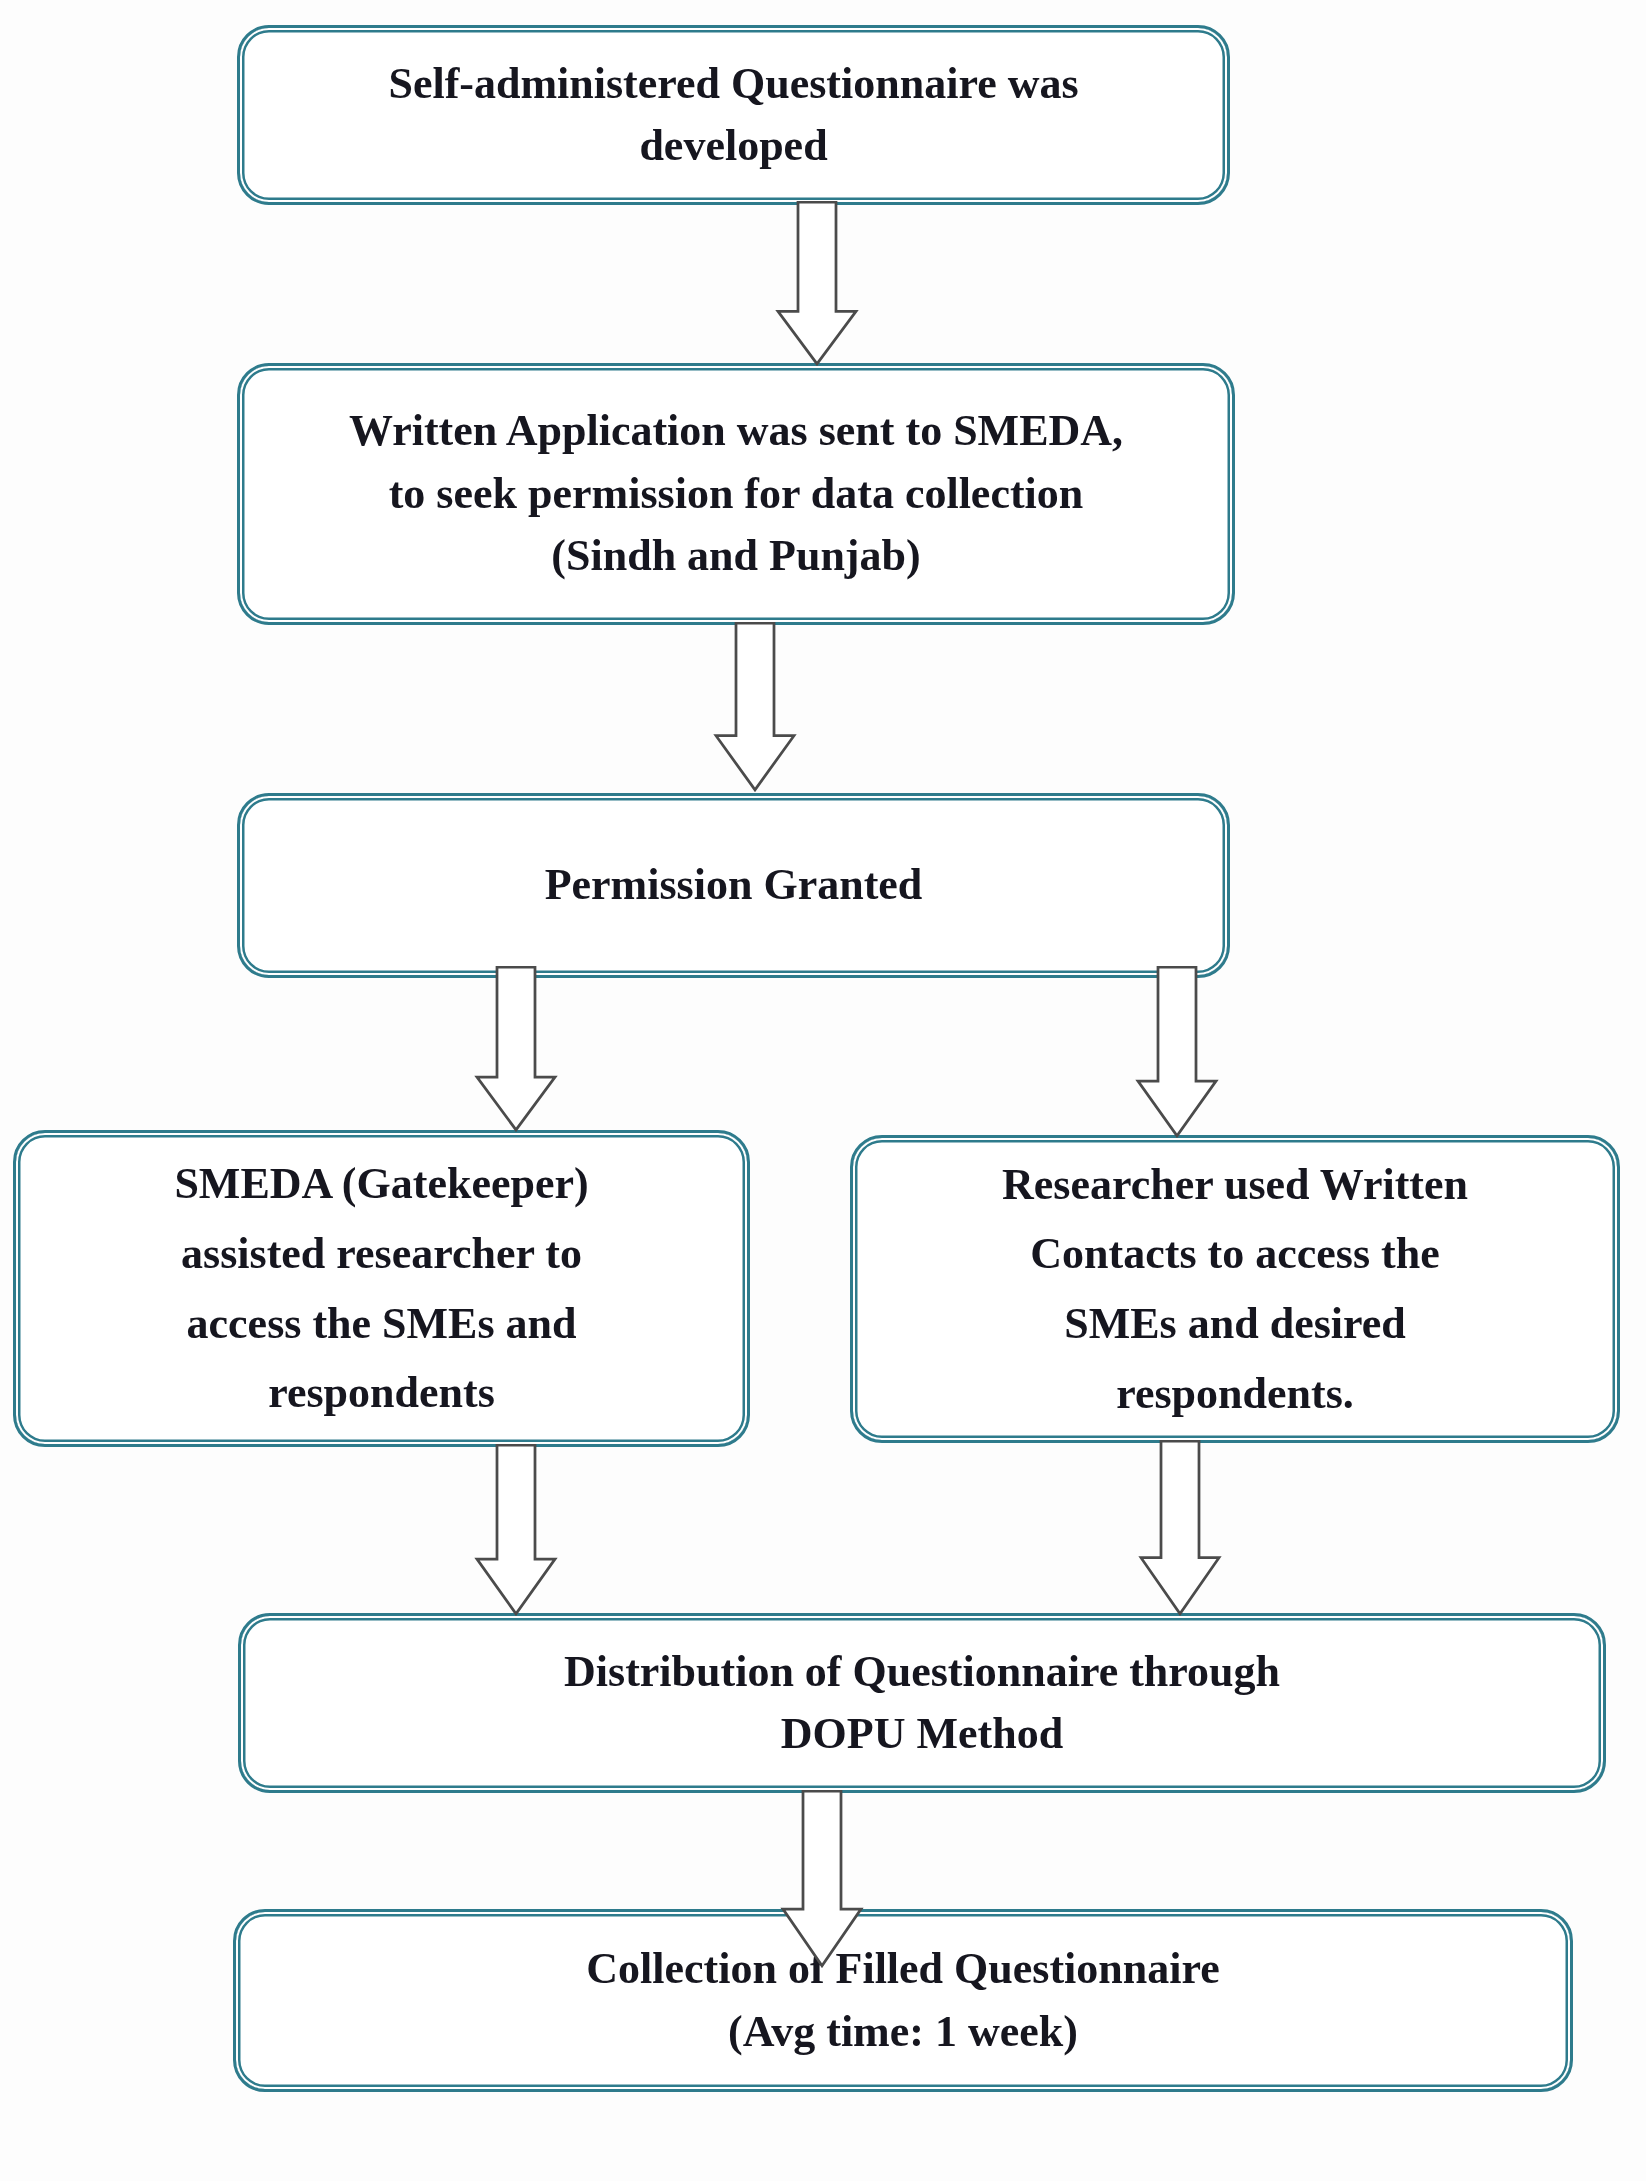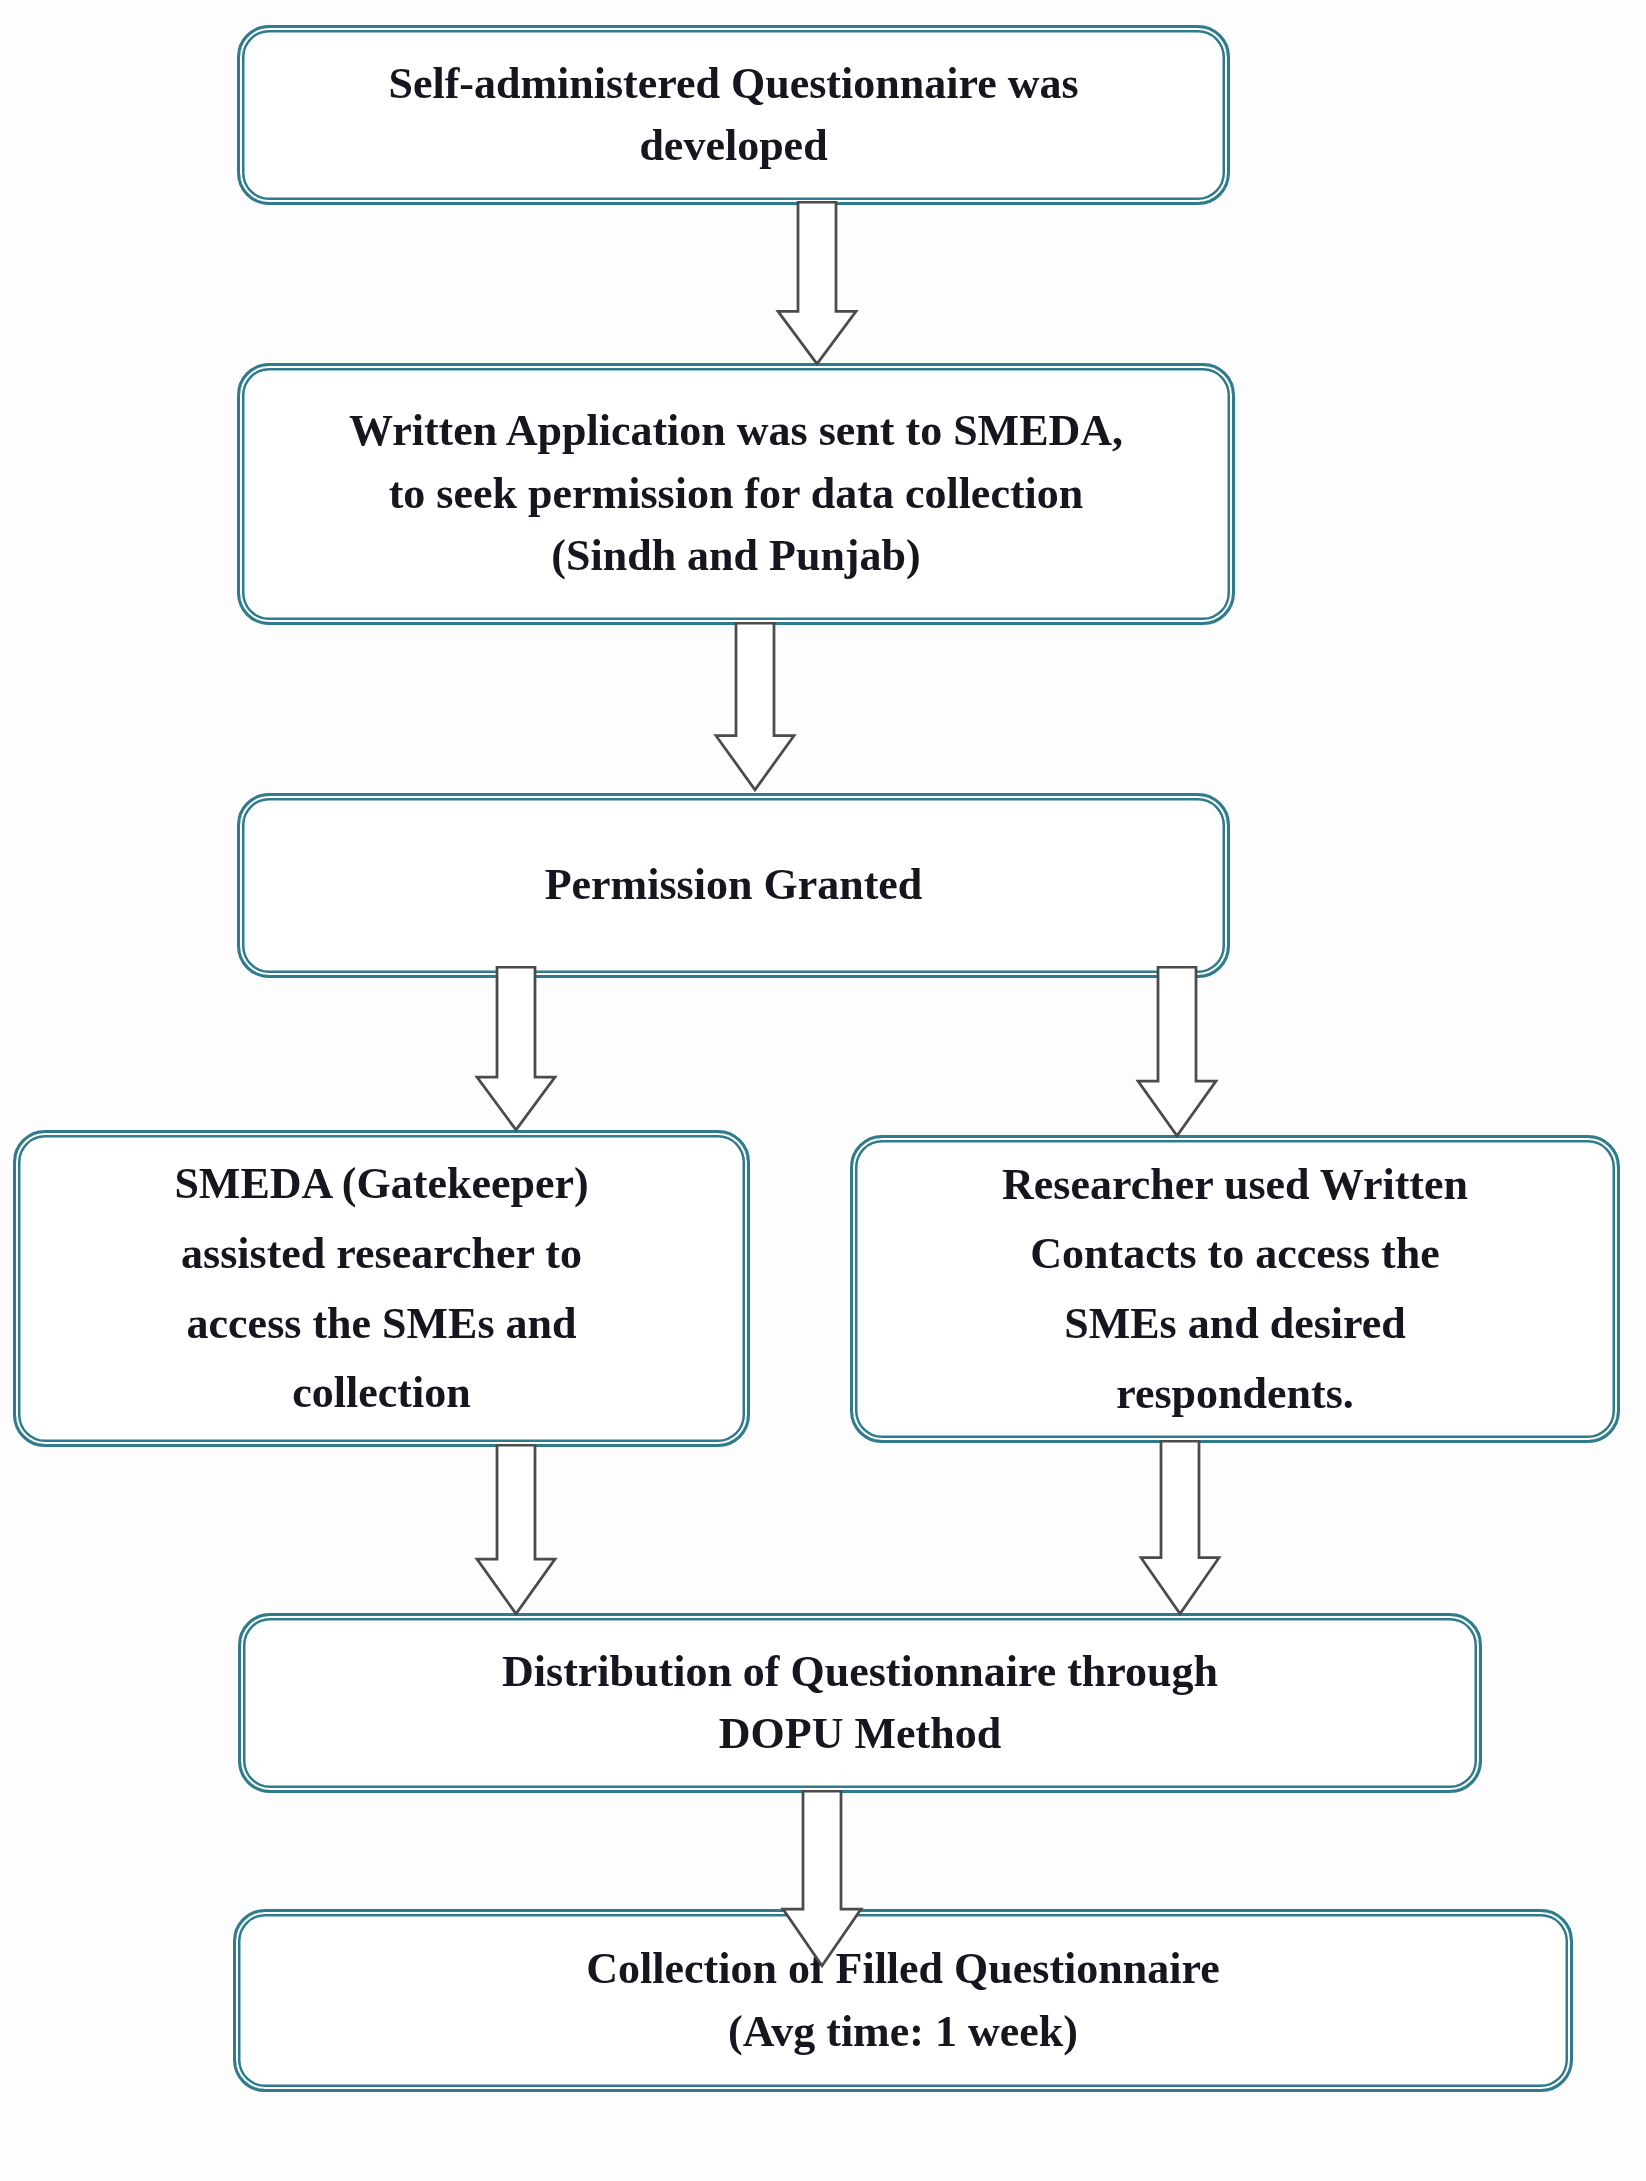--- a/index.html
+++ b/index.html
@@ -69,31 +69,31 @@
   </div>
 
   <div class="node" style="left:237px;top:793px;width:993px;height:185px">
     <div class="node-text">Permission Granted</div>
   </div>
 
   <div class="node loose" style="left:13px;top:1130px;width:737px;height:317px">
     <div class="node-text">SMEDA (Gatekeeper)
 assisted researcher to
 access the SMEs and
-collection</div>
+respondents</div>
   </div>
 
   <div class="node loose" style="left:850px;top:1135px;width:770px;height:308px">
     <div class="node-text">Researcher used Written
 Contacts to access the
 SMEs and desired
 respondents.</div>
   </div>
 
-  <div class="node" style="left:238px;top:1613px;width:1244px;height:180px">
+  <div class="node" style="left:238px;top:1613px;width:1368px;height:180px">
     <div class="node-text">Distribution of Questionnaire through
 DOPU Method</div>
   </div>
 
   <div class="node" style="left:233px;top:1909px;width:1340px;height:183px">
     <div class="node-text">Collection of Filled Questionnaire
 (Avg time: 1 week)</div>
   </div>
 
   <svg class="arrow" style="left:775px;top:201px;height:165px" viewBox="0 0 84 160" preserveAspectRatio="none">

